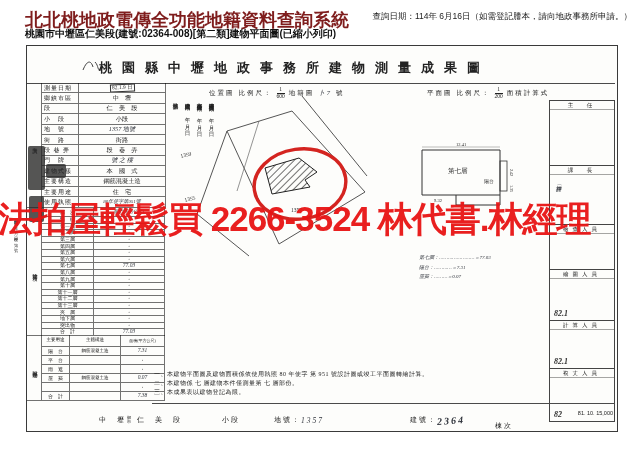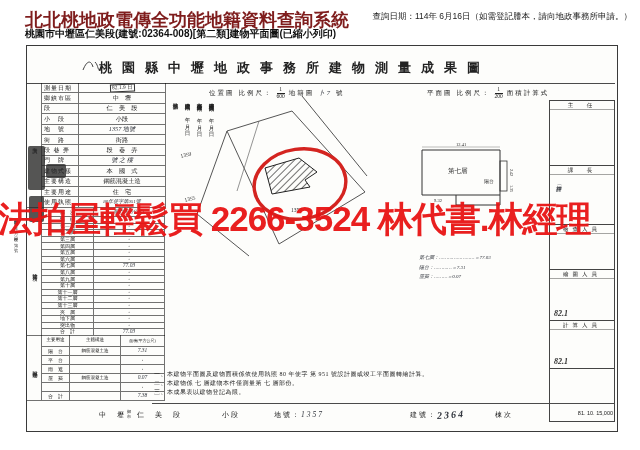--- a/index.html
+++ b/index.html
@@ -251,20 +251,24 @@
         <div class="signlab">檢查人員</div>
       </div>
       <div class="signcell" style="height:50px;">
         <div class="signlab">繪圖人員</div>
         <div class="signnote">82.1</div>
       </div>
       <div class="signcell" style="height:47px;">
         <div class="signlab">計算人員</div>
         <div class="signnote">82.1</div>
       </div>
+      <div class="signcell" style="height:52px;border-bottom:none;">
+        <div class="signlab">複丈人員</div>
+        <div class="signnote">82</div>
+      </div>
     </div>
 
     <div class="abs notes" style="left:127px;top:324px;">
       <div>一、本建物平面圖及建物面積係依使用執照 80 年使字 第 951 號設計圖或竣工平面圖轉繪計算。</div>
       <div>二、本建物係 七 層建物本件僅測量第 七 層部份。</div>
       <div>三、本成果表以建物登記為限。</div>
     </div>
 
     <div class="frameline" style="left:125px;top:357px;width:463px;height:1px;"></div>
 
@@ -273,18 +277,18 @@
       <span style="display:inline-flex;flex-direction:column;font-size:4px;letter-spacing:0;line-height:1.1;margin:0 6px 0 1px;">
         <span>鄉</span>
         <span>市</span>
       </span>
       <span>仁　美　段</span>
       <span style="margin-left:40px;">小段</span>
       <span style="margin-left:34px;">地號：</span>
       <span class="hand" style="font-size:7.5px;">1357</span>
       <span style="margin-left:86px;">建號：</span>
       <span class="hand" style="font-size:10px;transform:rotate(-4deg);font-weight:bold;">2364</span>
-      <span style="margin-left:30px;">棟次</span>
+      <span style="margin-left:30px;margin-top:12px;">棟次</span>
     </div>
 
     <div class="abs printcode" style="right:4px;top:364px;">81. 10. 15,000</div>
   </div>
 </div>
 
 </body></html>

